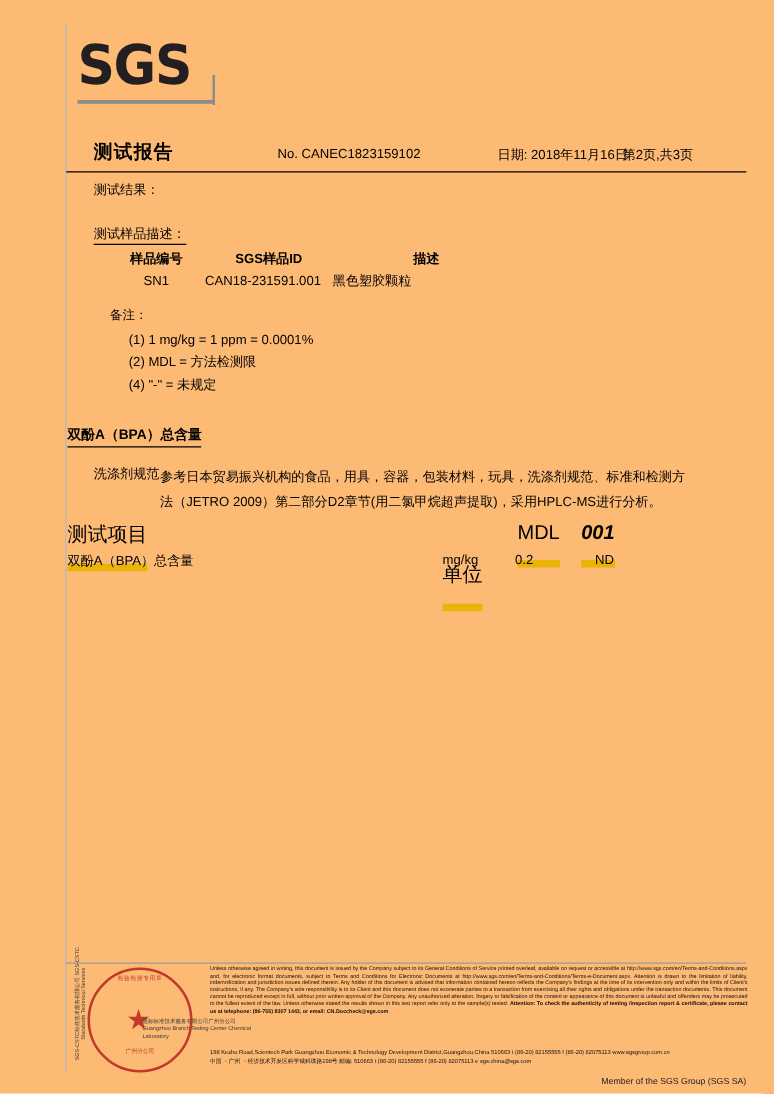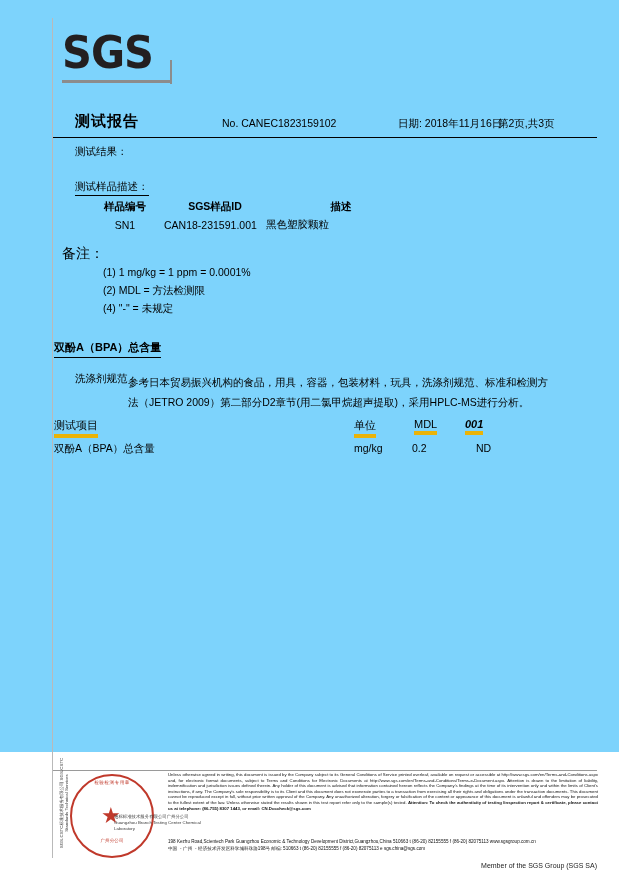--- a/index.html
+++ b/index.html
@@ -11,22 +11,22 @@
     width: 619px;
     height: 875px;
     font-family: "Liberation Sans", sans-serif;
     color: #000000;
     position: relative;
     overflow: hidden;
   }
   .page {
     position: relative;
     width: 619px;
-    height: 752px;
-    background: #7dd3fc;
+    height: 875px;
+    background: #fdba74;
   }
   
   .left-rule {
     position: absolute;
     left: 52px;
     top: 18px;
     width: 1px;
     height: 840px;
     background: #b9b9b9;
   }
@@ -137,23 +137,23 @@
     font-size: 10.5px;
   }
   .col-id { width: 78px; }
   .col-sgsid { width: 102px; }
   .col-desc { width: 150px; }
   .cell-center { text-align: center; }
 
   
   .notes-label {
     position: absolute;
-    left: 62px;
+    left: 88px;
     top: 245px;
-    font-size: 14px;
+    font-size: 10px;
   }
   .notes {
     position: absolute;
     left: 103px;
     top: 263px;
     font-size: 10.5px;
     line-height: 18px;
   }
   .notes div { white-space: nowrap; }
 
@@ -189,26 +189,26 @@
     top: 418px;
     width: 480px;
     font-size: 10.5px;
   }
   .res-head {
     position: relative;
     height: 18px;
   }
   .res-head .h-item {
     position: absolute;
-    font-size: 11px;
-    border-bottom: 4px solid #eab308;
-    padding-bottom: 1px;
+    font-size: 16px;
+    border-bottom: 6px solid #eab308;
+    padding-bottom: 12px;
   }
   .h-test { left: 0px; }
-  .h-unit { left: 300px; }
+  .h-unit { left: 300px; margin-top: 32px; }
   .h-mdl  { left: 360px; }
   .h-001  { left: 411px; font-style: italic; font-weight: bold; }
 
   .res-row {
     position: relative;
     height: 18px;
     margin-top: 6px;
   }
   .res-row span {
     position: absolute;

